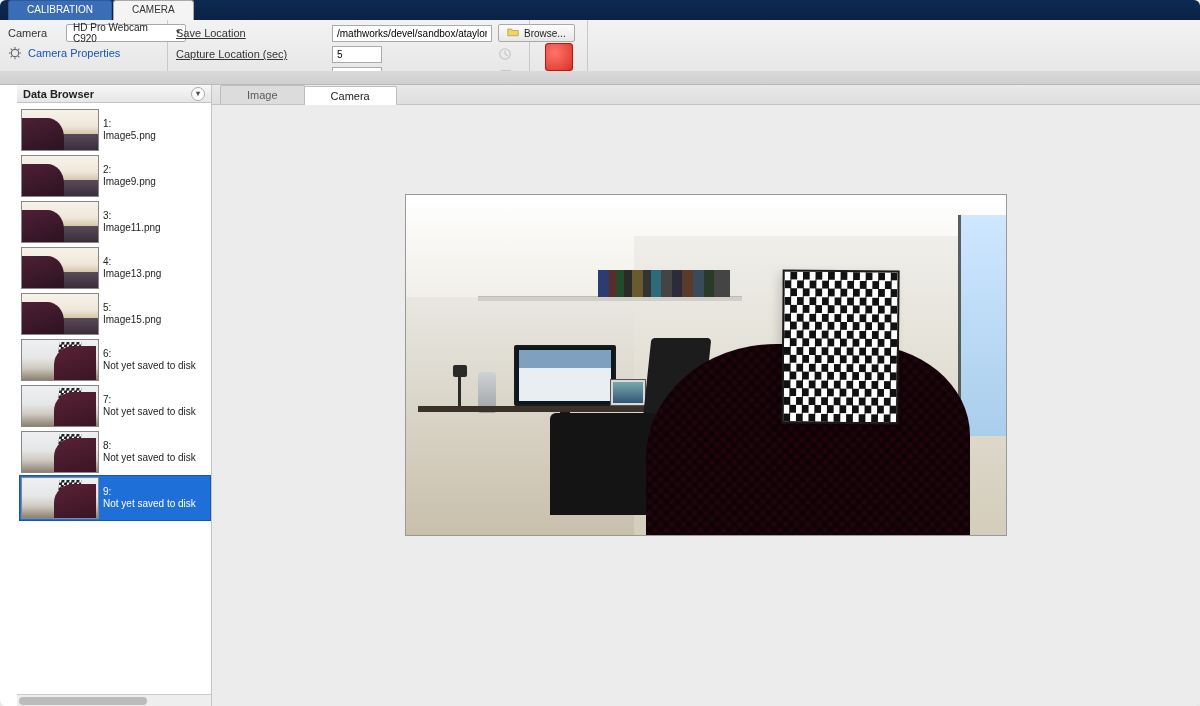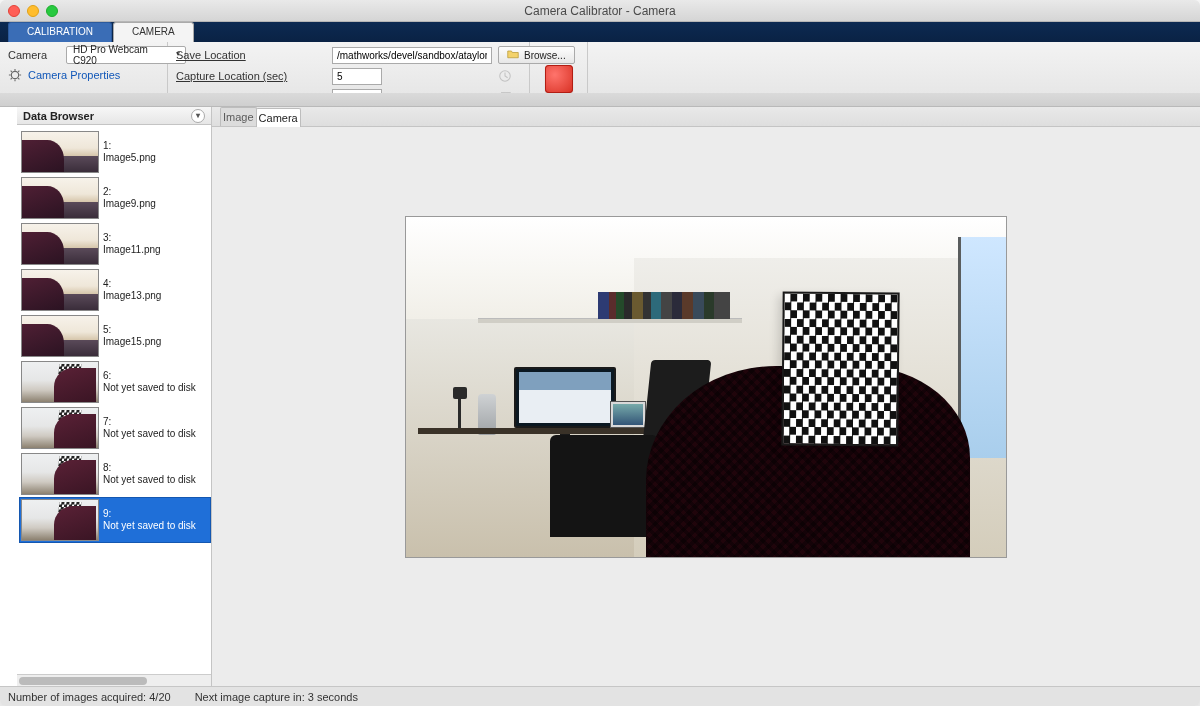--- a/index.html
+++ b/index.html
@@ -75,21 +75,21 @@
   .scene-b .room { position:absolute; inset:0; background:linear-gradient(180deg,#eef0f1 0%, #e6e7e7 45%, #cfcac2 70%, #8c8170 100%); }
   .scene-b .person { position:absolute; right:2px; bottom:0; width:55%; height:85%; background:linear-gradient(160deg,#5a2136,#3a1524); border-top-left-radius:45% 55%; }
   .scene-b .board { position:absolute; top:2px; left:36px; width:22px; height:22px;
     background:
       repeating-conic-gradient(#222 0 25%, #fff 0 50%);
     background-size: 5px 5px; transform: skewX(-8deg); }
 
   
   .viewer { flex:1; display:flex; flex-direction:column; background:#e7e7e7; }
   .viewer-tabs { height:20px; background:linear-gradient(#e9e9e9,#dedede); border-bottom:1px solid #c4c4c4; display:flex; align-items:flex-end; padding-left:8px; gap:0; }
-  .vt { font-size:11px; padding:3px 2px; border:1px solid #bdbdbd; border-bottom:none; background:#dcdcdc; color:#5a5a5a; border-radius:2px 2px 0 0; margin-right:-1px; cursor:pointer; }
+  .vt { font-size:11px; padding:3px 26px; border:1px solid #bdbdbd; border-bottom:none; background:#dcdcdc; color:#5a5a5a; border-radius:2px 2px 0 0; margin-right:-1px; cursor:pointer; }
   .vt.current { background:#fff; color:#222; position:relative; top:1px; }
   .viewer-body { flex:1; background:#ececec; display:flex; align-items:flex-start; justify-content:center; padding:90px 0 0; overflow:hidden; }
 
   
   .live { width:600px; height:340px; background:#111; position:relative; box-shadow:0 0 0 1px #999; overflow:hidden; }
   .live .ceiling { position:absolute; inset:0 0 70% 0; background:linear-gradient(180deg,#ffffff,#f1efe8); }
   .live .wall-l  { position:absolute; left:0; top:30%; bottom:0; width:38%; background:linear-gradient(180deg,#e8e7e1,#c9c0ac); }
   .live .wall-r  { position:absolute; right:0; top:12%; bottom:0; width:62%; background:linear-gradient(180deg,#efeeea,#d4cdbb); }
   .live .window  { position:absolute; right:0; top:6%; width:8%; height:65%; background:linear-gradient(#cfe7ff,#a9ceec); border-left:3px solid #5a5d5e; }
   .live .shelf   { position:absolute; left:12%; top:30%; width:44%; height:4px; background:#d0cec6; box-shadow:0 -1px 0 #bbb; }
@@ -122,28 +122,20 @@
   .live .picframe:before{content:""; position:absolute; inset:2px; background:linear-gradient(#7aa,#357);}
 
   
   .statusbar { height:20px; background:#e3e3e3; border-top:1px solid #c6c6c6; display:flex; align-items:center; gap:24px; padding:0 8px; font-size:11px; color:#333; }
 </style>
 </head>
 <body>
 
 <div class="app-window">
 
-  <div class="titlebar">
-    <div class="traffic">
-      <div class="tl-btn tl-close"></div>
-      <div class="tl-btn tl-min"></div>
-      <div class="tl-btn tl-max"></div>
-    </div>
-    <span>Camera Calibrator - Camera</span>
-  </div>
 
   <div class="topstrip">
     <div class="toptabs">
       <div class="toptab active">CALIBRATION</div>
       <div class="toptab">CAMERA</div>
     </div>
   </div>
 
   <div class="toolstrip">
 
@@ -350,18 +342,14 @@
             <div class="arm"></div>
             <div class="hand"></div>
             <div class="board"></div>
           </div>
         </div>
       </div>
     </div>
 
   </div>
 
-  <div class="statusbar">
-    <span>Number of images acquired: 4/20</span>
-    <span>Next image capture in: 3 seconds</span>
-  </div>
 
 </div>
 
 </body></html>

